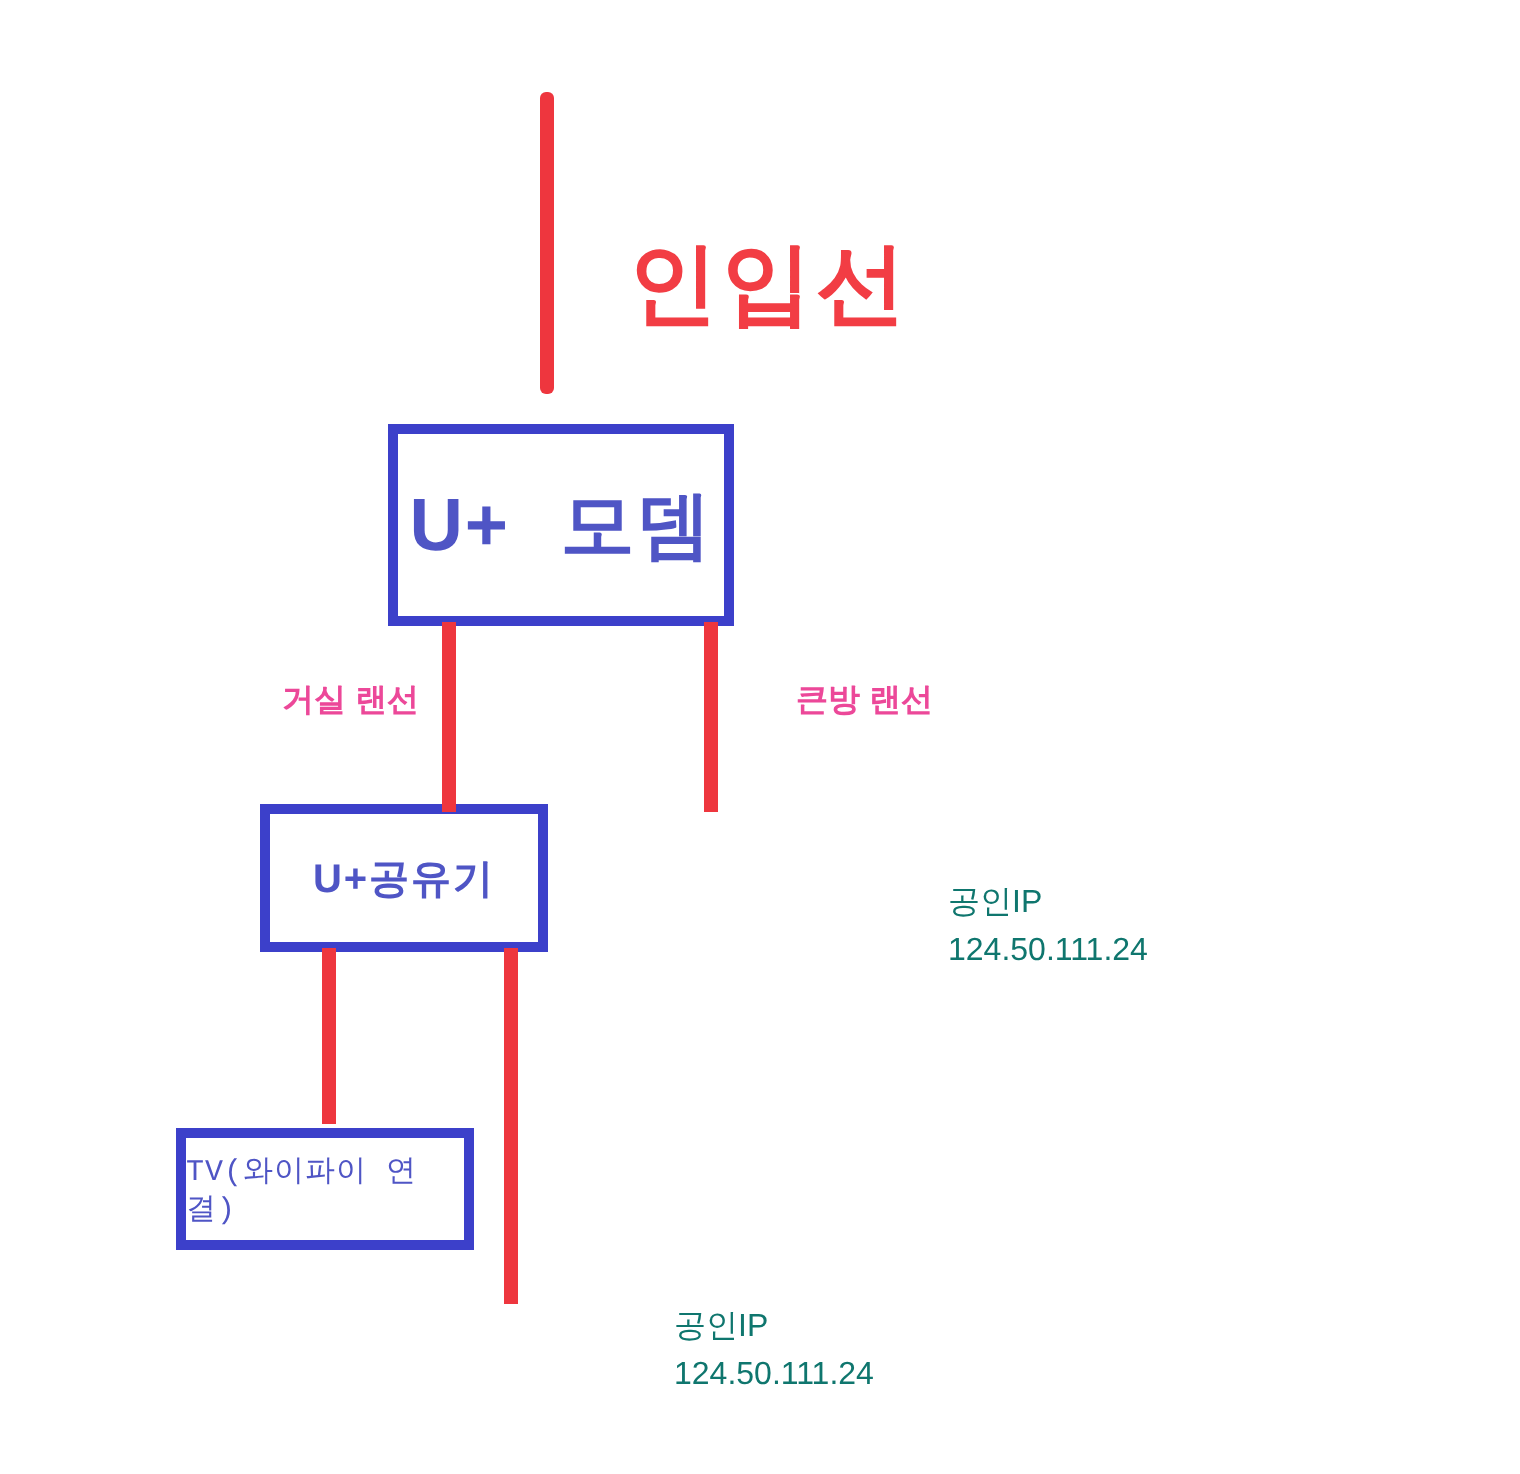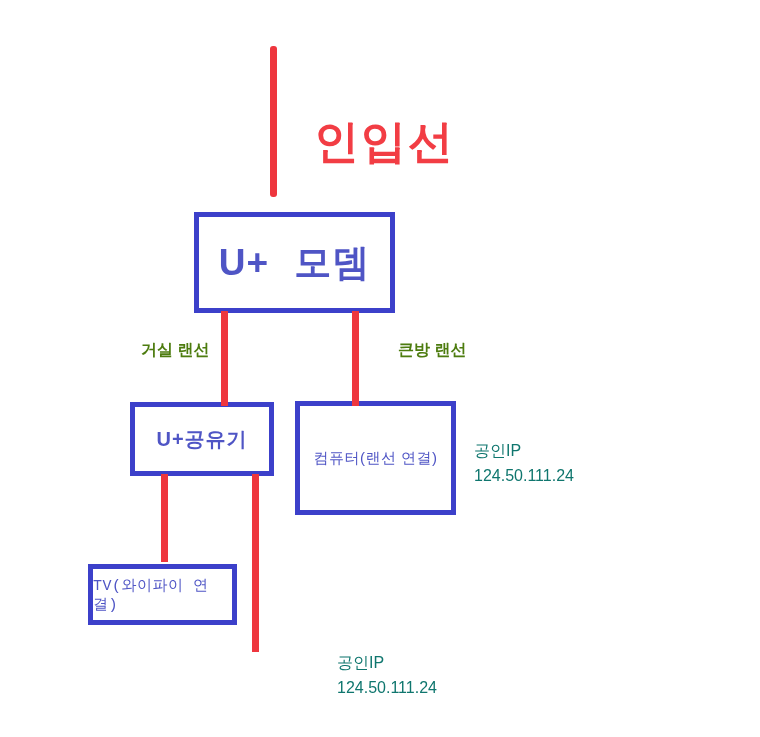--- a/index.html
+++ b/index.html
@@ -43,21 +43,21 @@
     white-space: nowrap;
     z-index: 4;
   }
   .lbl-red-big {
     color: #f23d44;
     font-size: 45px;
     font-weight: 700;
     letter-spacing: 2px;
   }
   .lbl-red-small {
-    color: #4d7c0f;
+    color: #ec4899;
     font-size: 16px;
     font-weight: 600;
   }
   .lbl-orange {
     color: #0f766e;
     font-size: 16px;
     font-weight: 500;
   }
   .modem-text {
     font-size: 37px;
@@ -71,21 +71,21 @@
     letter-spacing: 1px;
   }
   .device-text {
     font-size: 15px;
     font-weight: 500;
     letter-spacing: 0.5px;
   }
   
   #line-incoming      { left: 226px; top: 46px;  height: 151px; }
   #label-incoming     { left: 270px; top: 112px; }
-  #box-modem          { left: 150px; top: 212px; width: 201px; height: 101px; }
+  #box-modem          { left: 150px; top: 212px; width: 173px; height: 101px; }
   #line-modem-left    { left: 177px; top: 311px; height: 95px;  }
   #line-modem-right   { left: 308px; top: 311px; height: 95px;  }
   #label-living-cable { left: 97px;  top: 340px; }
   #label-bigroom-cable{ left: 354px; top: 340px; }
   #box-router         { left: 86px;  top: 402px; width: 144px; height: 74px; }
   #box-computer       { left: 251px; top: 401px; width: 161px; height: 114px; }
   #label-ip1-title    { left: 430px; top: 441px; }
   #label-ip1-value    { left: 430px; top: 467px; }
   #line-router-left   { left: 117px; top: 474px; height: 88px;  }
   #line-router-right  { left: 208px; top: 474px; height: 178px; }
@@ -108,23 +108,20 @@
 
   <div class="line" id="line-modem-left"></div>
   <div class="line" id="line-modem-right"></div>
   <div class="lbl lbl-red-small" id="label-living-cable">거실 랜선</div>
   <div class="lbl lbl-red-small" id="label-bigroom-cable">큰방 랜선</div>
 
   <div class="box" id="box-router">
     <span class="box-label router-text">U+공유기</span>
   </div>
 
-  <div class="box" id="box-computer">
-    <span class="box-label device-text">컴퓨터(랜선 연결)</span>
-  </div>
 
   <div class="lbl lbl-orange" id="label-ip1-title">공인IP</div>
   <div class="lbl lbl-orange" id="label-ip1-value">124.50.111.24</div>
 
   <div class="line" id="line-router-left"></div>
   <div class="line" id="line-router-right"></div>
 
   <div class="box" id="box-tv">
     <span class="box-label device-text">TV(와이파이 연결)</span>
   </div>

